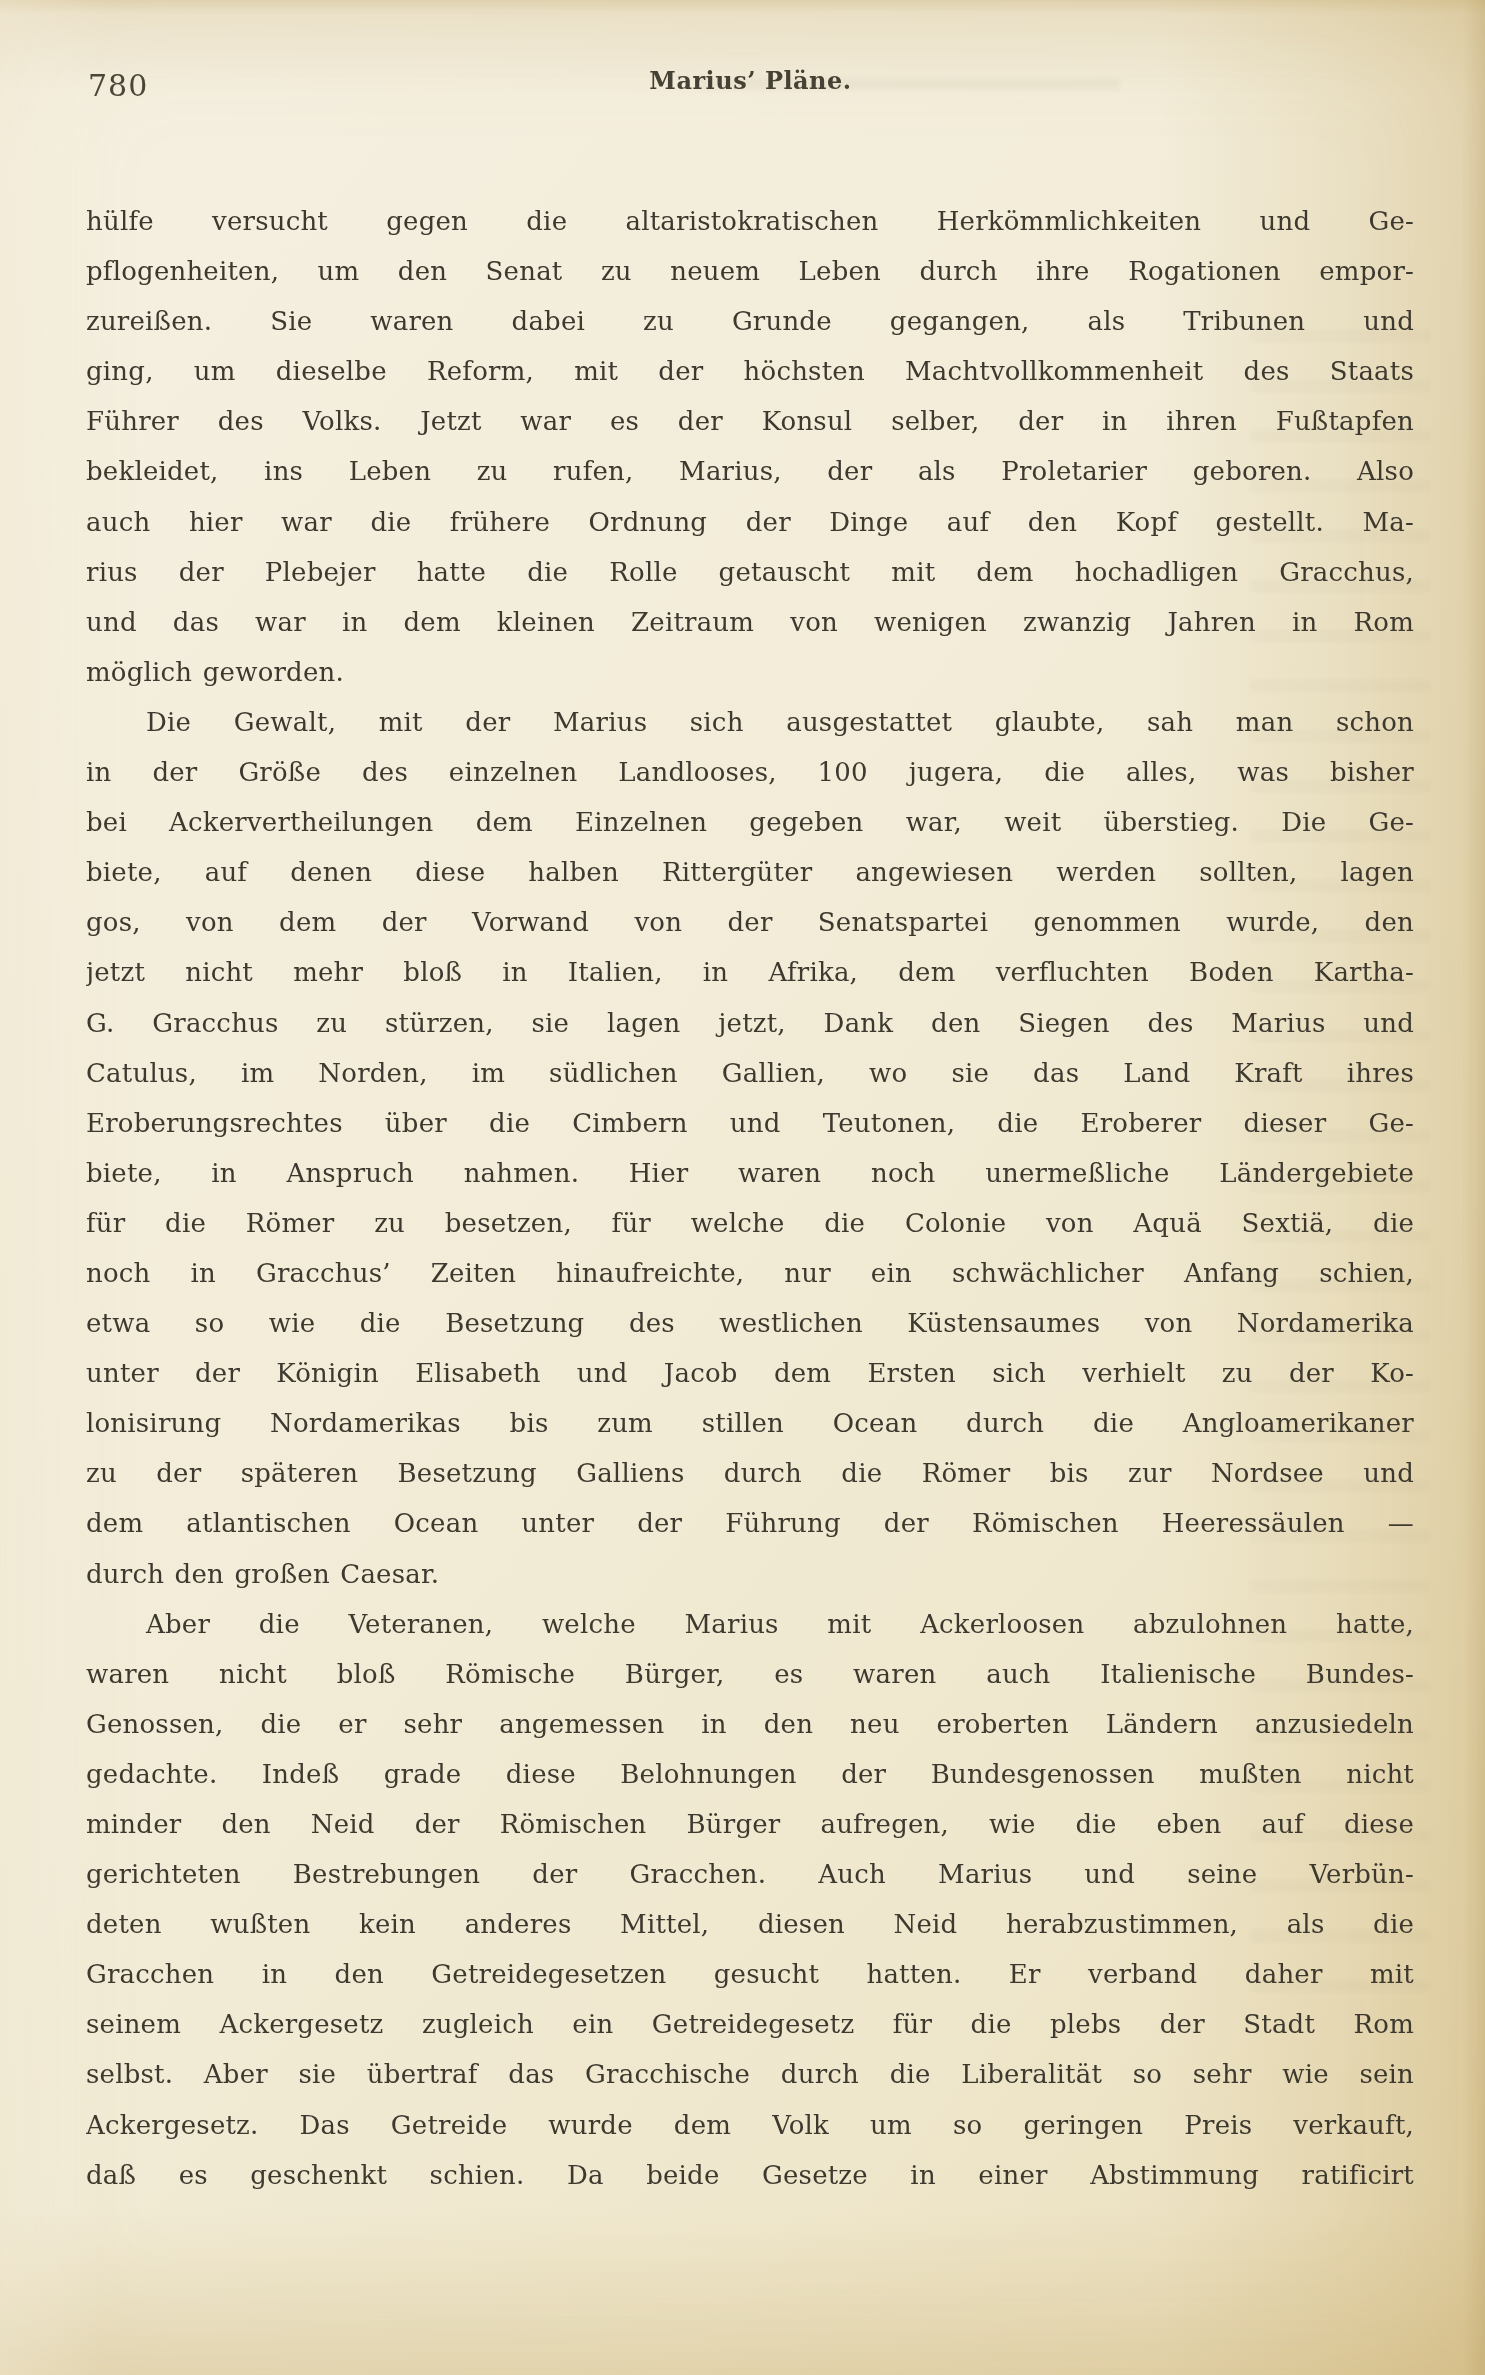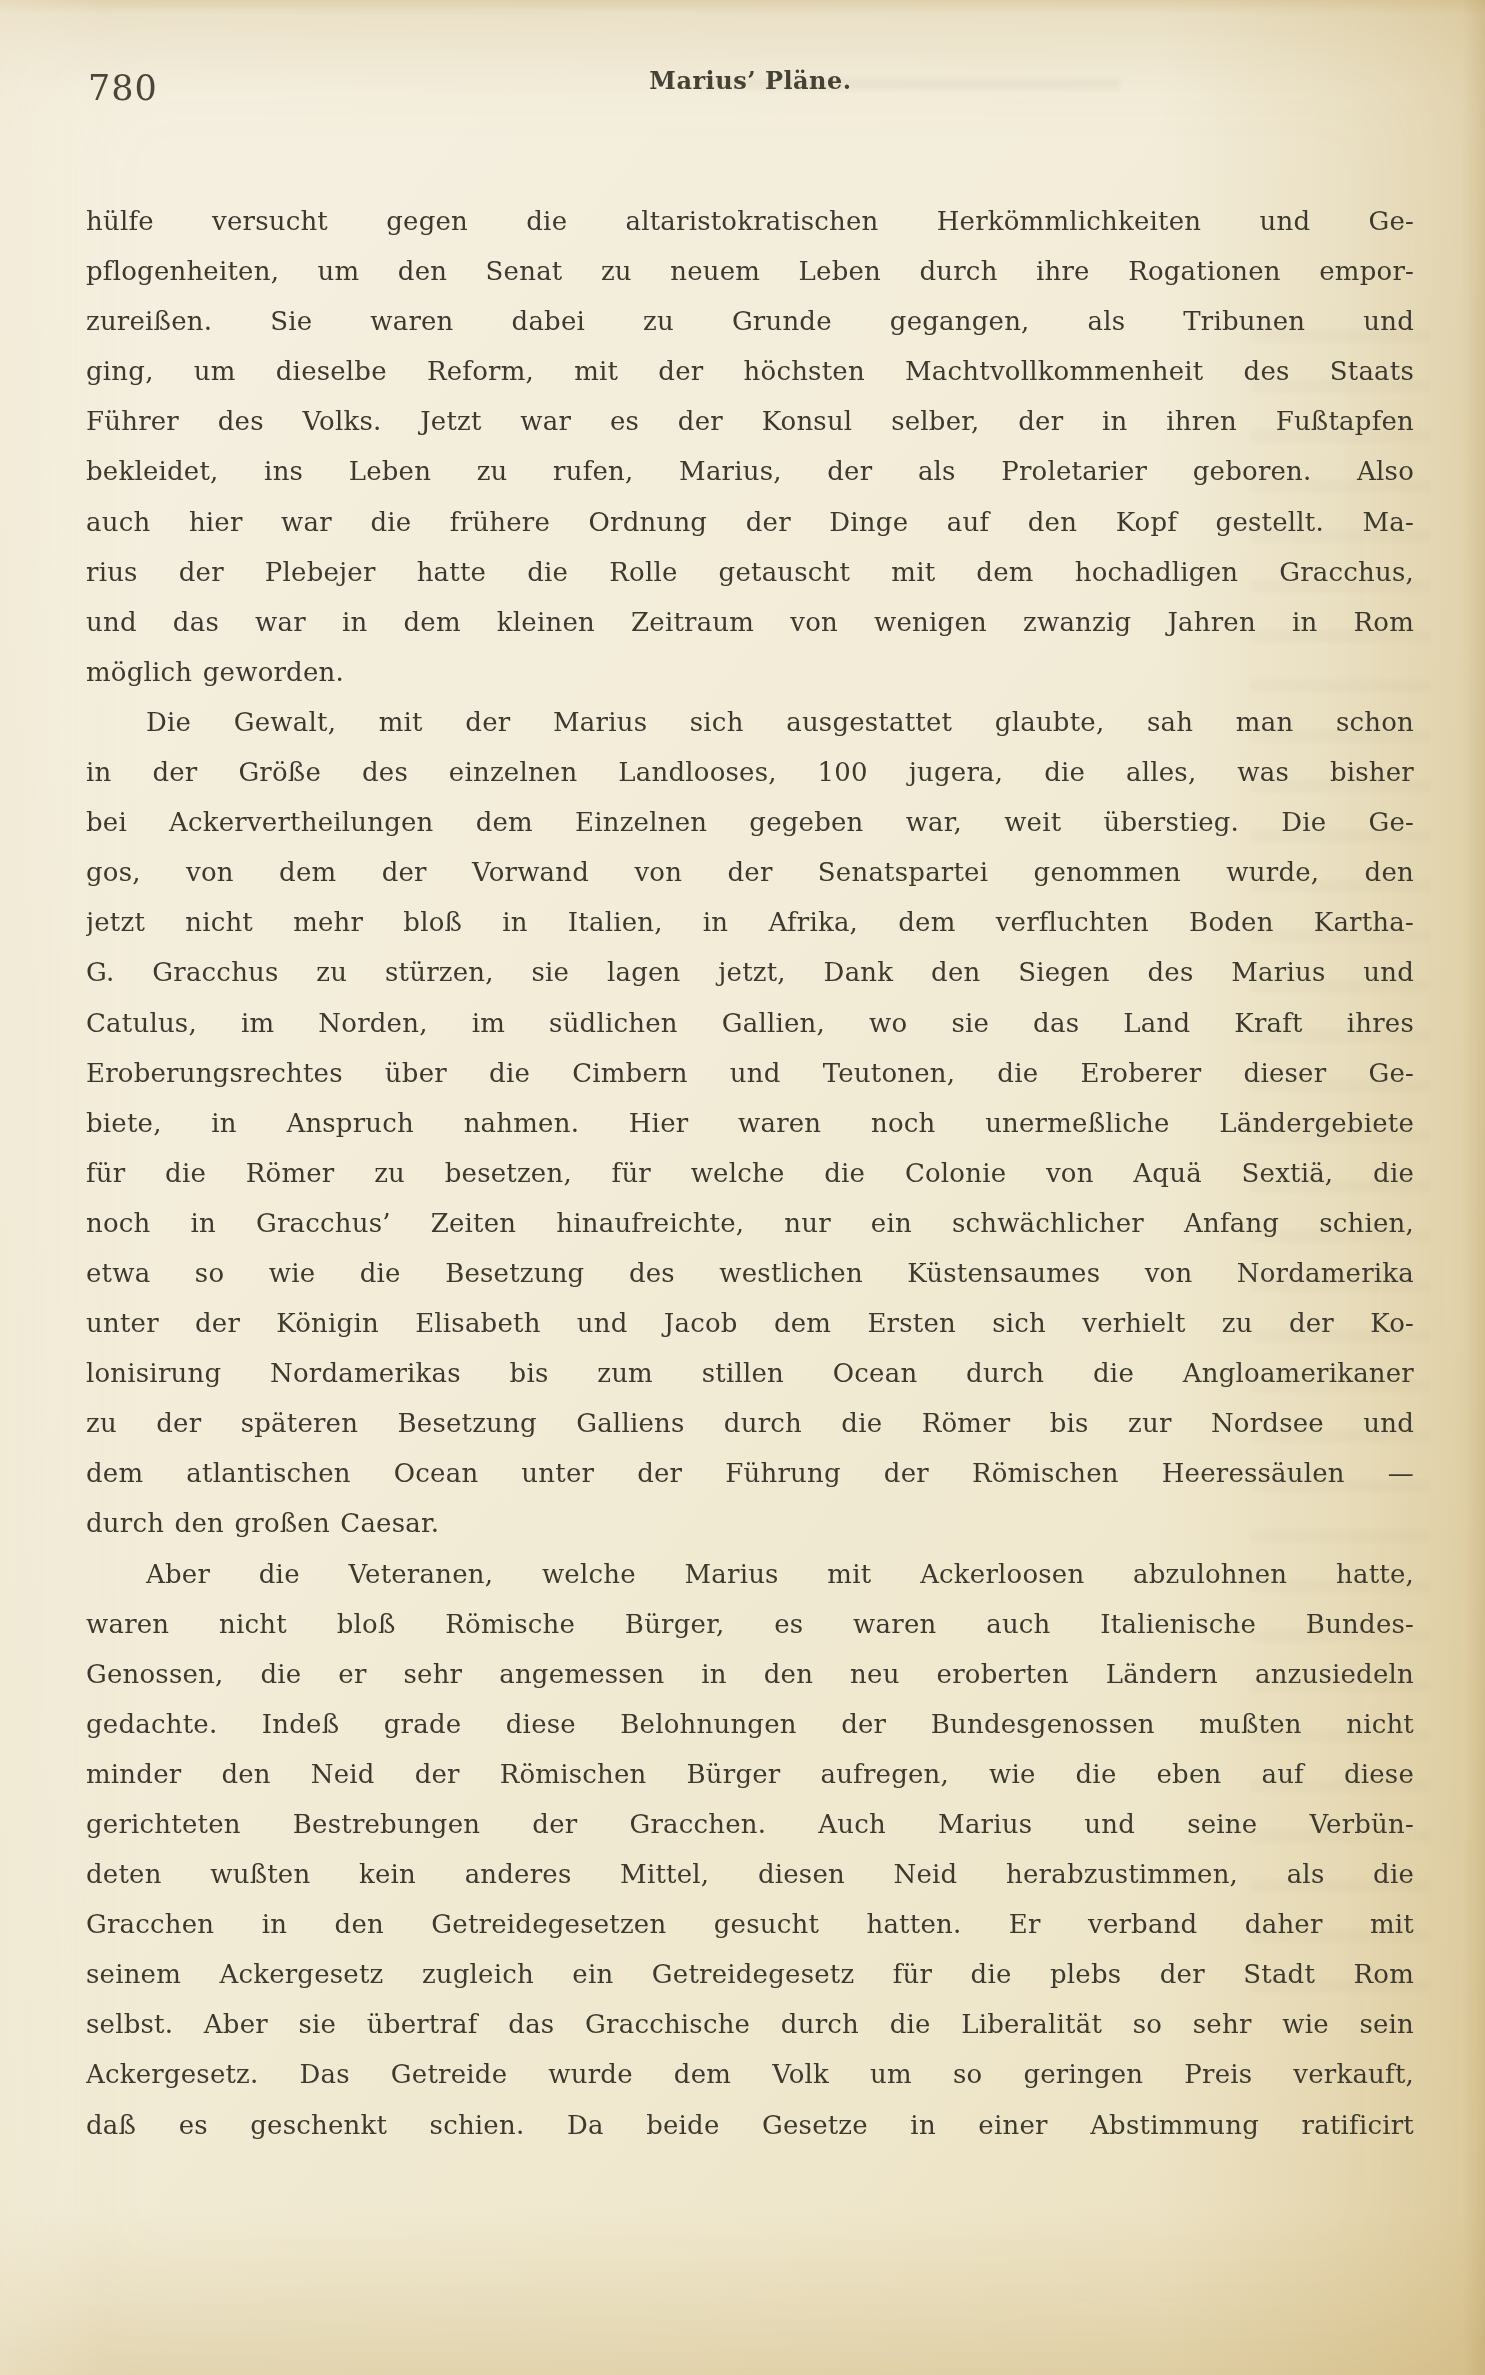--- a/index.html
+++ b/index.html
@@ -38,21 +38,21 @@
     position: absolute;
     left: 88px;
     right: 72px;
     top: 66px;
     height: 46px;
   }
   .page-number {
     position: absolute;
     left: 0;
     top: 2px;
-    font-size: 35px;
+    font-size: 30px;
     letter-spacing: 1px;
     color: #4b463a;
   }
   .running-title {
     position: absolute;
     left: 0;
     right: 0;
     top: 0;
     text-align: center;
     font-size: 24px;
@@ -101,20 +101,21 @@
       <div class="line">ging, um dieselbe Reform, mit der höchsten Machtvollkommenheit des Staats</div>
       <div class="line">Führer des Volks. Jetzt war es der Konsul selber, der in ihren Fußtapfen</div>
       <div class="line">bekleidet, ins Leben zu rufen, Marius, der als Proletarier geboren. Also</div>
       <div class="line">auch hier war die frühere Ordnung der Dinge auf den Kopf gestellt. Ma-</div>
       <div class="line">rius der Plebejer hatte die Rolle getauscht mit dem hochadligen Gracchus,</div>
       <div class="line">und das war in dem kleinen Zeitraum von wenigen zwanzig Jahren in Rom</div>
       <div class="line left">möglich geworden.</div>
       <div class="line indent">Die Gewalt, mit der Marius sich ausgestattet glaubte, sah man schon</div>
       <div class="line">in der Größe des einzelnen Landlooses, 100 jugera, die alles, was bisher</div>
       <div class="line">bei Ackervertheilungen dem Einzelnen gegeben war, weit überstieg. Die Ge-</div>
+      <div class="line">biete, auf denen diese halben Rittergüter angewiesen werden sollten, lagen</div>
       <div class="line">gos, von dem der Vorwand von der Senatspartei genommen wurde, den</div>
       <div class="line">jetzt nicht mehr bloß in Italien, in Afrika, dem verfluchten Boden Kartha-</div>
       <div class="line">G. Gracchus zu stürzen, sie lagen jetzt, Dank den Siegen des Marius und</div>
       <div class="line">Catulus, im Norden, im südlichen Gallien, wo sie das Land Kraft ihres</div>
       <div class="line">Eroberungsrechtes über die Cimbern und Teutonen, die Eroberer dieser Ge-</div>
       <div class="line">biete, in Anspruch nahmen. Hier waren noch unermeßliche Ländergebiete</div>
       <div class="line">für die Römer zu besetzen, für welche die Colonie von Aquä Sextiä, die</div>
       <div class="line">noch in Gracchus’ Zeiten hinaufreichte, nur ein schwächlicher Anfang schien,</div>
       <div class="line">etwa so wie die Besetzung des westlichen Küstensaumes von Nordamerika</div>
       <div class="line">unter der Königin Elisabeth und Jacob dem Ersten sich verhielt zu der Ko-</div>

